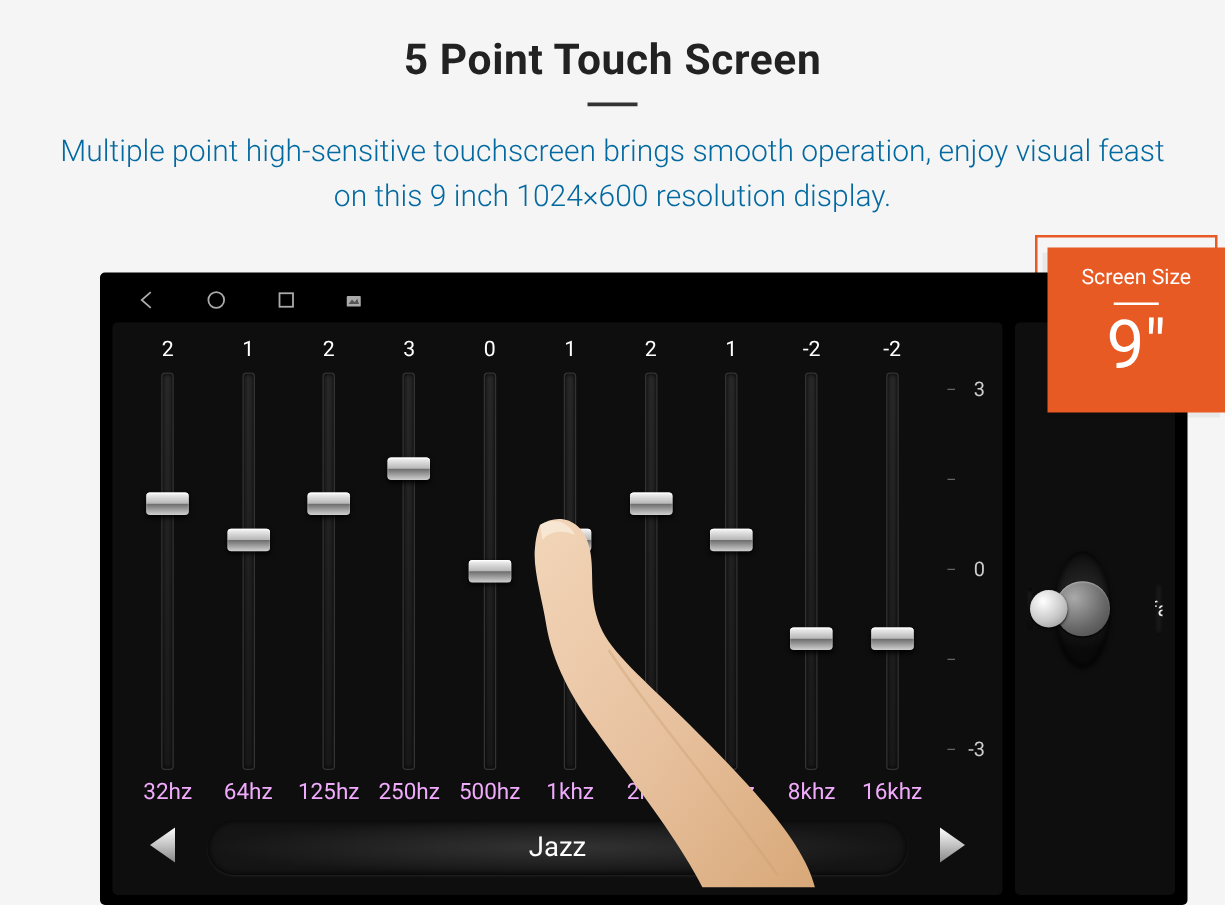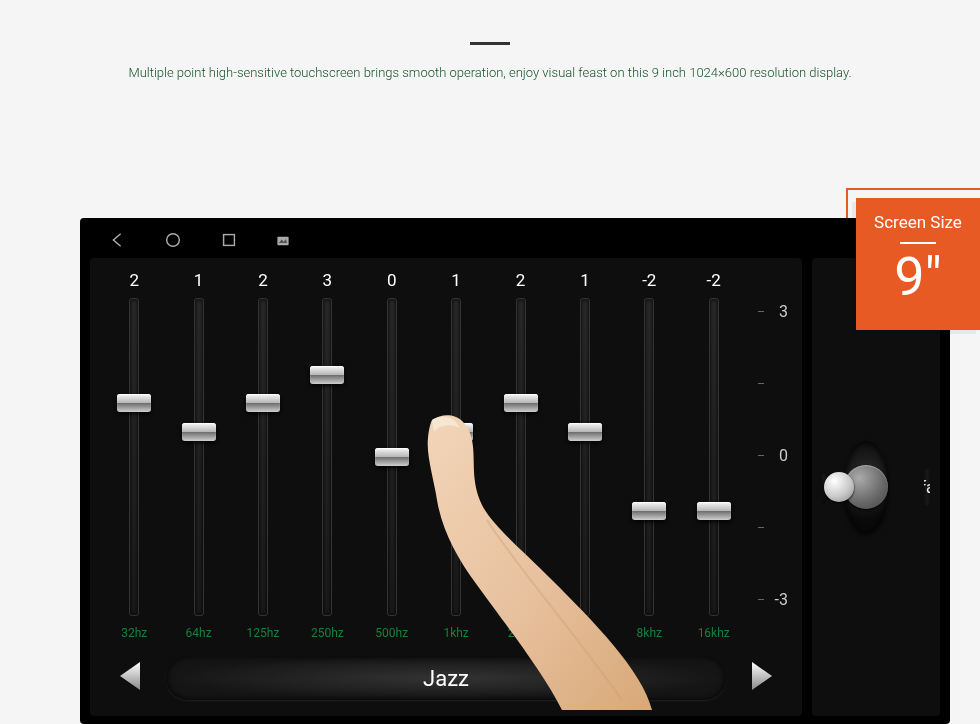--- a/index.html
+++ b/index.html
@@ -21,22 +21,22 @@
     color: #222;
     letter-spacing: .5px;
   }
   .hero .divider {
     width: 40px;
     height: 3px;
     background: #333;
     margin: 14px auto 18px;
   }
   .hero p {
-    font-size: 13px;
-    color: #14532d;
+    font-size: 24px;
+    color: #0369a1;
     font-weight: 300;
     line-height: 1.5;
     max-width: 900px;
     margin: 0 auto;
   }
 
   .device-wrap {
     position: absolute;
     left: 80px;
     top: 218px;
@@ -122,22 +122,22 @@
     position: absolute;
     left: 50%;
     width: 34px;
     height: 18px;
     transform: translate(-50%, -50%);
     border-radius: 3px;
     background: linear-gradient(#f6f6f6,#b8b8b8 48%,#6f6f6f 52%,#cfcfcf);
     box-shadow: 0 2px 4px rgba(0,0,0,.9), inset 0 1px 1px #fff;
   }
   .eq-freq {
-    color: #15803d;
-    font-size: 12px;
+    color: #f0abfc;
+    font-size: 18px;
     height: 22px;
     display: flex;
     align-items: center;
   }
 
   .eq-scale {
     width: 44px;
     position: relative;
     color: #ccc;
     font-size: 16px;
@@ -230,21 +230,21 @@
     box-shadow: inset 0 0 4px #000;
     white-space: nowrap;
     overflow: hidden;
   }
 
   
   .callout {
     position: absolute;
     top: 198px;
     right: 0;
-    width: 124px;
+    width: 142px;
     height: 132px;
     background: #e85a24;
     color: #fff;
     text-align: center;
     padding-top: 14px;
     box-shadow: -4px 4px 0 rgba(0,0,0,.05);
   }
   .callout::before {
     content: "";
     position: absolute;
@@ -265,20 +265,21 @@
     top: 410px;
     width: 260px;
     height: 300px;
     pointer-events: none;
   }
 </style>
 </head>
 <body>
 
 <div class="hero">
+  <h1>5 Point Touch Screen</h1>
   <div class="divider"></div>
   <p>Multiple point high-sensitive touchscreen brings smooth operation, enjoy visual feast on this 9 inch 1024×600 resolution display.</p>
 </div>
 
 <div class="device-wrap">
   <div class="device">
 
     <div class="sysbar">
       <span>
         <svg class="nav-svg" viewBox="0 0 20 20">

